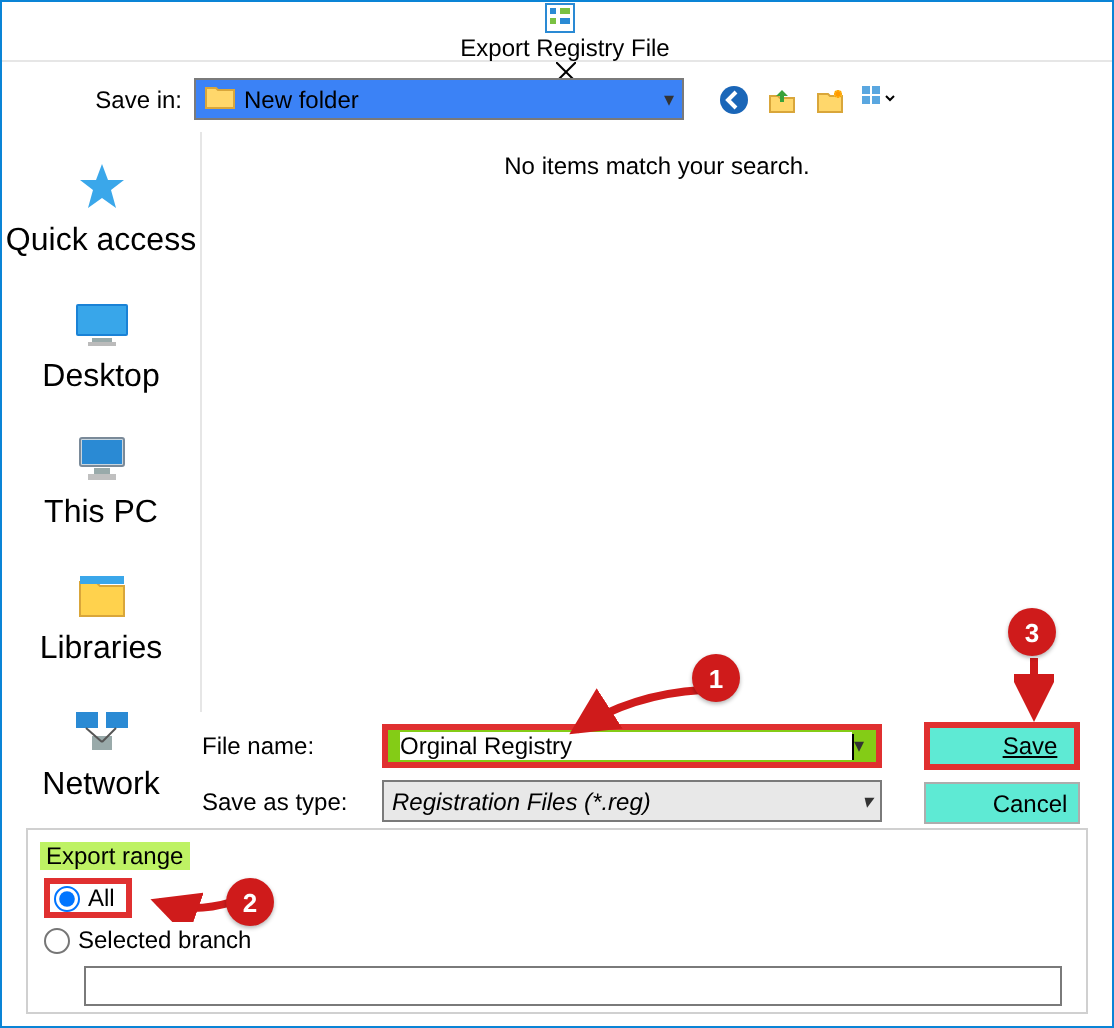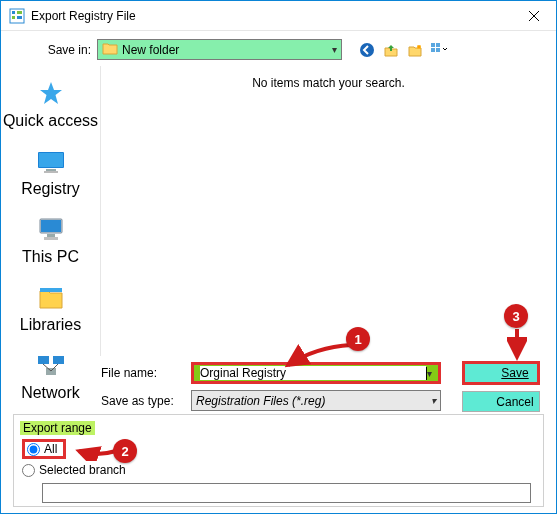--- a/index.html
+++ b/index.html
@@ -13,20 +13,21 @@
     border: 1px solid #0a84d6;
     position: relative;
     overflow: hidden;
   }
   .titlebar {
     height: 30px;
     border-bottom: 1px solid #e6e6e6;
     display: flex;
     align-items: center;
     padding-left: 8px;
+    flex-direction: column;
   }
   .title-icon { width: 16px; height: 16px; margin-right: 6px; }
   .title-text { flex: 1; }
   .close-btn {
     width: 45px; height: 100%;
     display: flex; align-items: center; justify-content: center;
     font-size: 14px; cursor: pointer;
   }
 
   .row-savein {
@@ -34,21 +35,21 @@
     align-items: center;
     padding: 8px 12px 6px 42px;
     gap: 6px;
   }
   .lbl-savein { width: 48px; text-align: right; }
   .combo {
     border: 1px solid #7a7a7a;
     height: 21px;
     display: flex; align-items: center;
     padding: 0 4px;
-    background: #86efac;
+    background: #3b82f6;
   }
   .combo.savein { flex: 0 0 245px; }
   .combo .folder-ico { margin-right: 4px; }
   .combo .txt { flex: 1; }
   .combo .chev { font-size: 10px; color: #333; }
 
   .nav-icons { display: flex; gap: 6px; margin-left: 10px; }
   .nav-icons span { width: 18px; height: 18px; display:flex; align-items:center; justify-content:center; }
 
   .middle {
@@ -212,21 +213,21 @@
     </div>
     <div class="sb-item">
       <span class="sb-icon">
         <svg width="30" height="24" viewBox="0 0 30 24">
             <rect x="2" y="2" width="26" height="16" rx="1" fill="#1a82d6"></rect>
             <rect x="3" y="3" width="24" height="14" fill="#38a6ea"></rect>
             <rect x="10" y="19" width="10" height="2" fill="#9aa"></rect>
             <rect x="8" y="21" width="14" height="2" fill="#bbb"></rect>
           </svg>
       </span>
-      <span class="sb-label">Registry</span>
+      <span class="sb-label">Desktop</span>
     </div>
     <div class="sb-item">
       <span class="sb-icon">
         <svg width="30" height="26" viewBox="0 0 30 26">
             <rect x="4" y="2" width="22" height="14" rx="1" fill="#c9d6df" stroke="#7a8a99"></rect>
             <rect x="5" y="3" width="20" height="12" fill="#2a8ad4"></rect>
             <rect x="11" y="17" width="8" height="3" fill="#9aa"></rect>
             <rect x="8" y="20" width="14" height="3" fill="#c0c0c0"></rect>
           </svg>
       </span>

